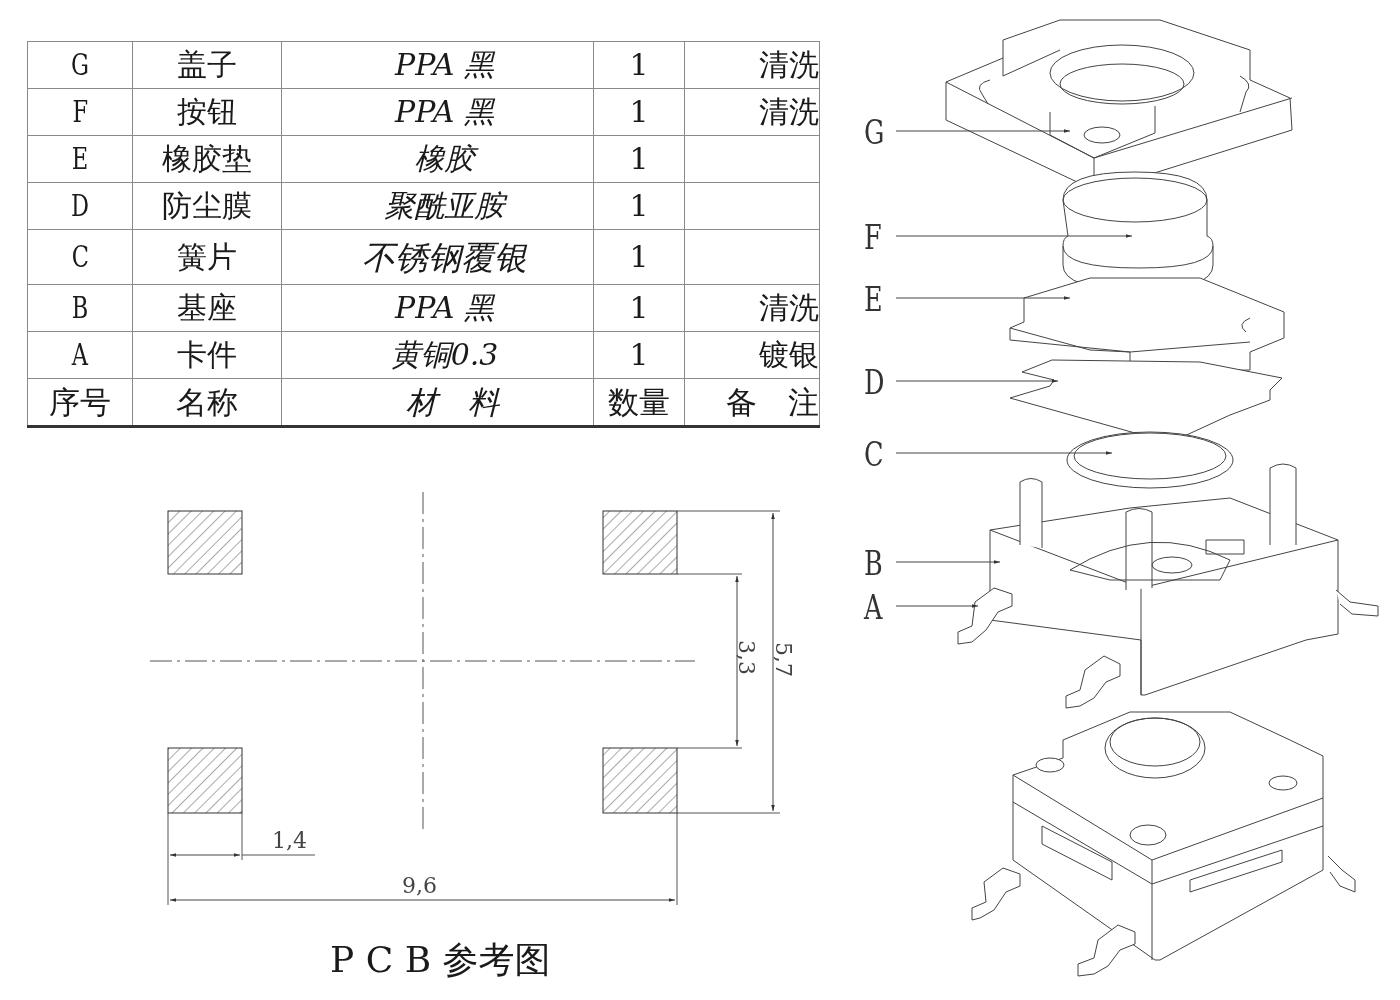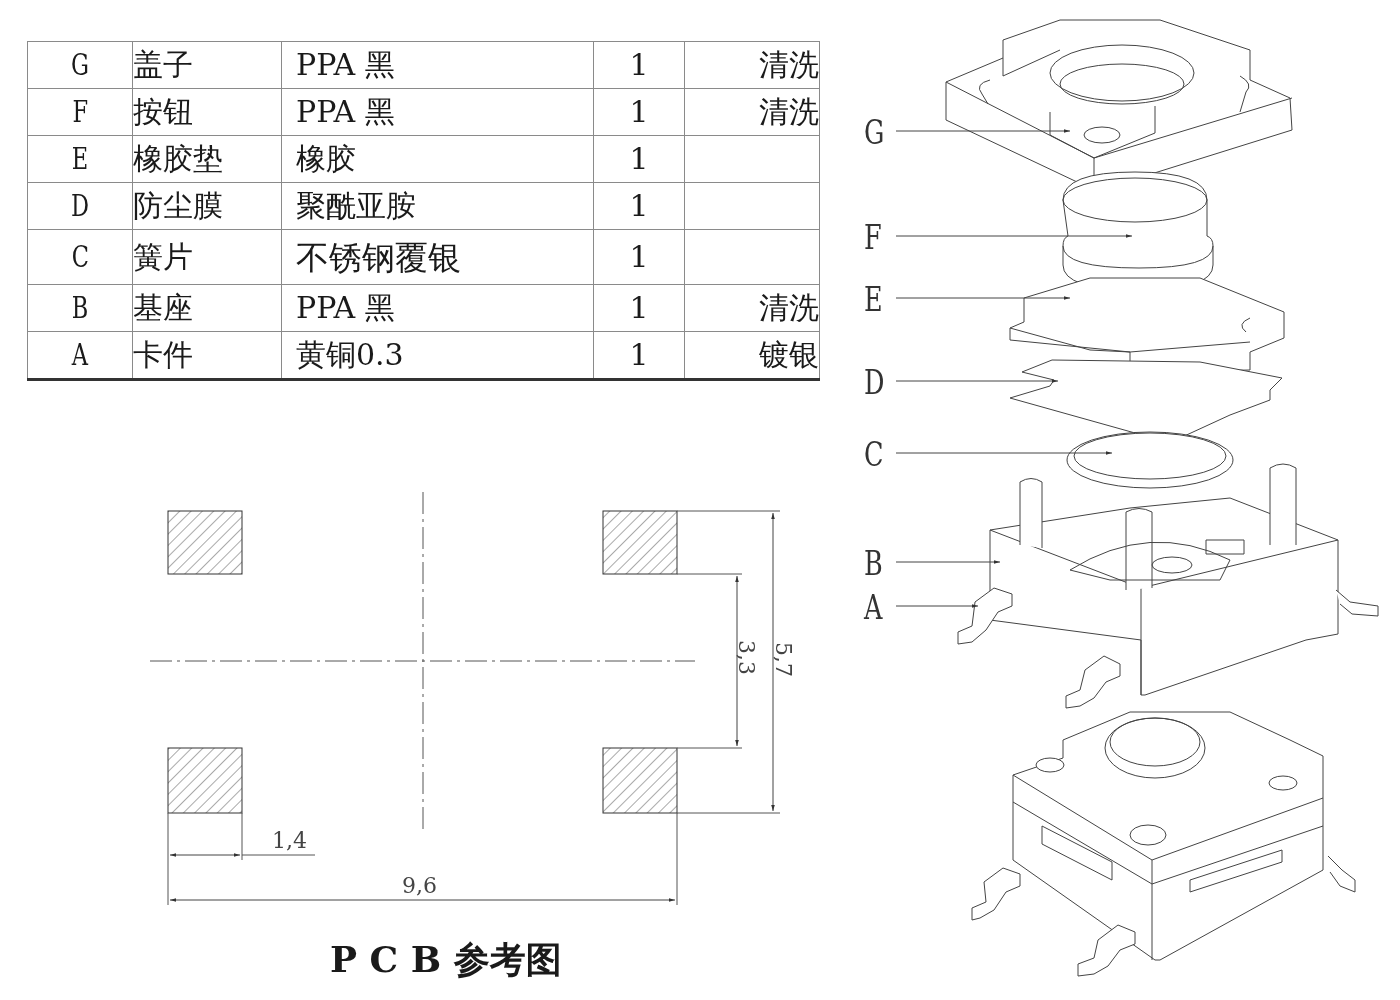--- a/index.html
+++ b/index.html
@@ -4,30 +4,30 @@
   <style>
     html, body { margin: 0; padding: 0; background: #ffffff; }
     body { width: 1400px; height: 1000px; position: relative; overflow: hidden;
            font-family: "DejaVu Serif", "Liberation Serif", serif; color: #1a1a1a; }
     #bom { position: absolute; left: 27px; top: 41px; border-collapse: collapse;
            border-top: 1px solid #888; border-bottom: 3px solid #333; }
     #bom td { border: 1px solid #8a8a8a; height: 46px; padding: 0; font-size: 30px;
               line-height: 1; vertical-align: middle; }
     #bom tr.r-c td { height: 54px; }
     #bom td.c-id { width: 104px; text-align: center; }
-    #bom td.c-name { width: 148px; }
-    #bom td.c-mat { width: 312px; text-align: left; padding-left: 14px; box-sizing: border-box; }
+    #bom td.c-name { width: 148px; text-align: center; }
+    #bom td.c-mat { width: 312px; text-align: center; padding-left: 14px; box-sizing: border-box; font-style: italic; }
     #bom td.c-qty { width: 90px; text-align: center; }
     #bom td.c-note { width: 134px; text-align: right; }
     #bom tr.r-c td.c-mat { font-size: 33px; font-family: "DejaVu Sans", sans-serif; }
     #bom td.c-id span { display: inline-block; transform: scaleX(0.75); }
     #bom tr.hdr td { font-size: 31px; }
     #pcb { position: absolute; left: 0; top: 0; }
     .pcb-title { position: absolute; left: 330px; top: 936px; font-size: 36px; letter-spacing: 0;
-                 font-family: "DejaVu Serif", serif; font-weight: bold; }
+                 font-family: "DejaVu Serif", serif; }
     .dim { font-family: "DejaVu Serif", serif; font-size: 22px; fill: #444; }
     #exploded { position: absolute; left: 0; top: 0; }
     .callout-label { position: absolute; font-size: 34px; font-family: "DejaVu Serif", serif;
                      transform: scaleX(0.75); transform-origin: left center; color: #333; }
   </style>
 </head>
 <body>
 
 <table id="bom">
   <tbody>
@@ -72,20 +72,27 @@
       <td class="c-mat">PPA 黑</td>
       <td class="c-qty">1</td>
       <td class="c-note">清洗</td>
     </tr>
     <tr>
       <td class="c-id"><span>A</span></td>
       <td class="c-name">卡件</td>
       <td class="c-mat">黄铜0.3</td>
       <td class="c-qty">1</td>
       <td class="c-note">镀银</td>
+    </tr>
+    <tr class="hdr">
+      <td class="c-id">序号</td>
+      <td class="c-name">名称</td>
+      <td class="c-mat" style="padding-left:30px">材　料</td>
+      <td class="c-qty">数量</td>
+      <td class="c-note">备　注</td>
     </tr>
   </tbody>
 </table>
 
 <svg id="pcb" width="850" height="1000">
   <defs>
     <pattern id="hatch" width="8" height="8" patternUnits="userSpaceOnUse" patternTransform="rotate(45)">
       <line x1="0" y1="0" x2="0" y2="8" stroke="#555" stroke-width="1"></line>
     </pattern>
     <marker id="arr" viewBox="0 0 10 10" refX="10" refY="5" markerWidth="12" markerHeight="6" orient="auto-start-reverse">

